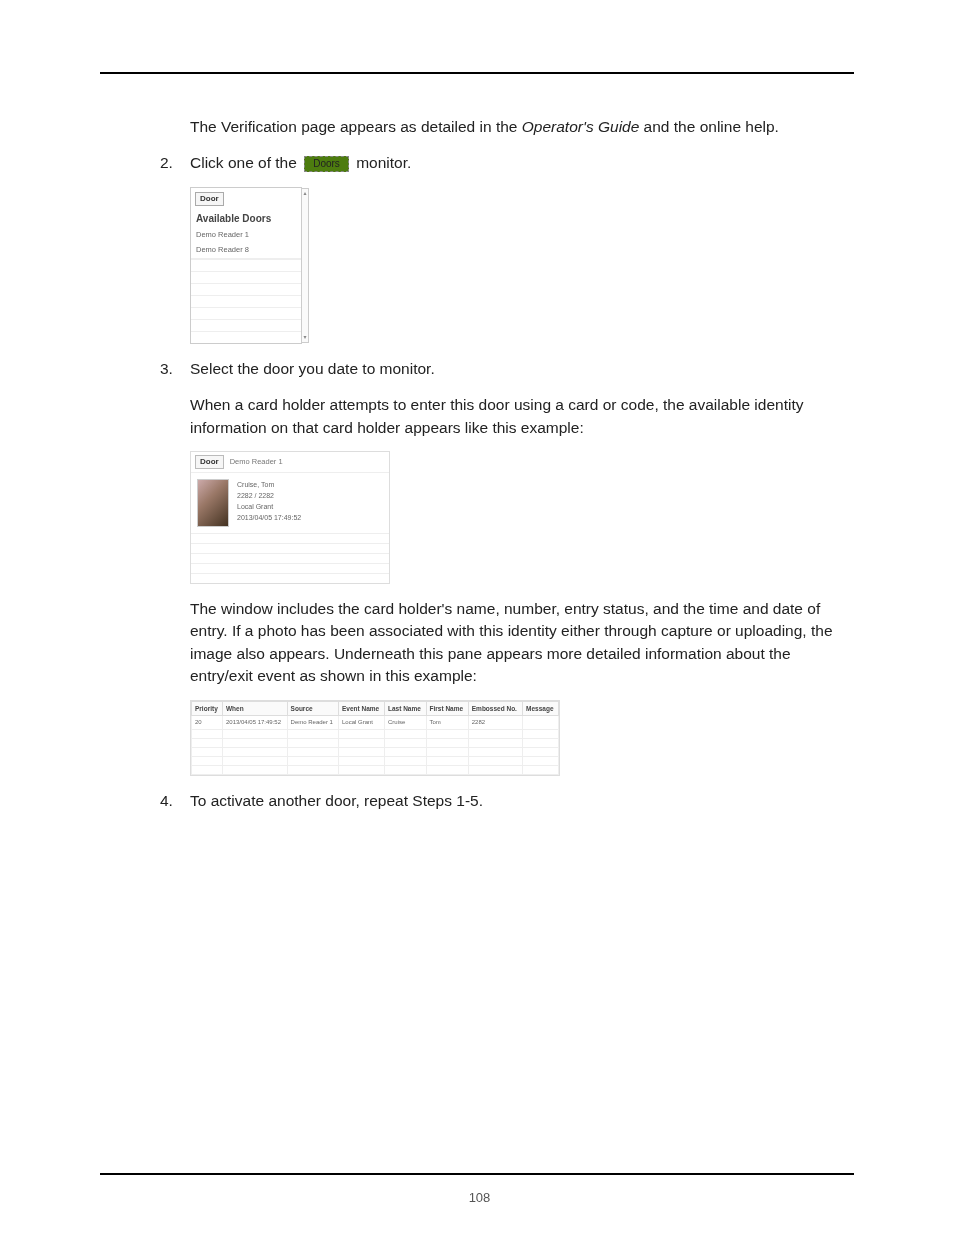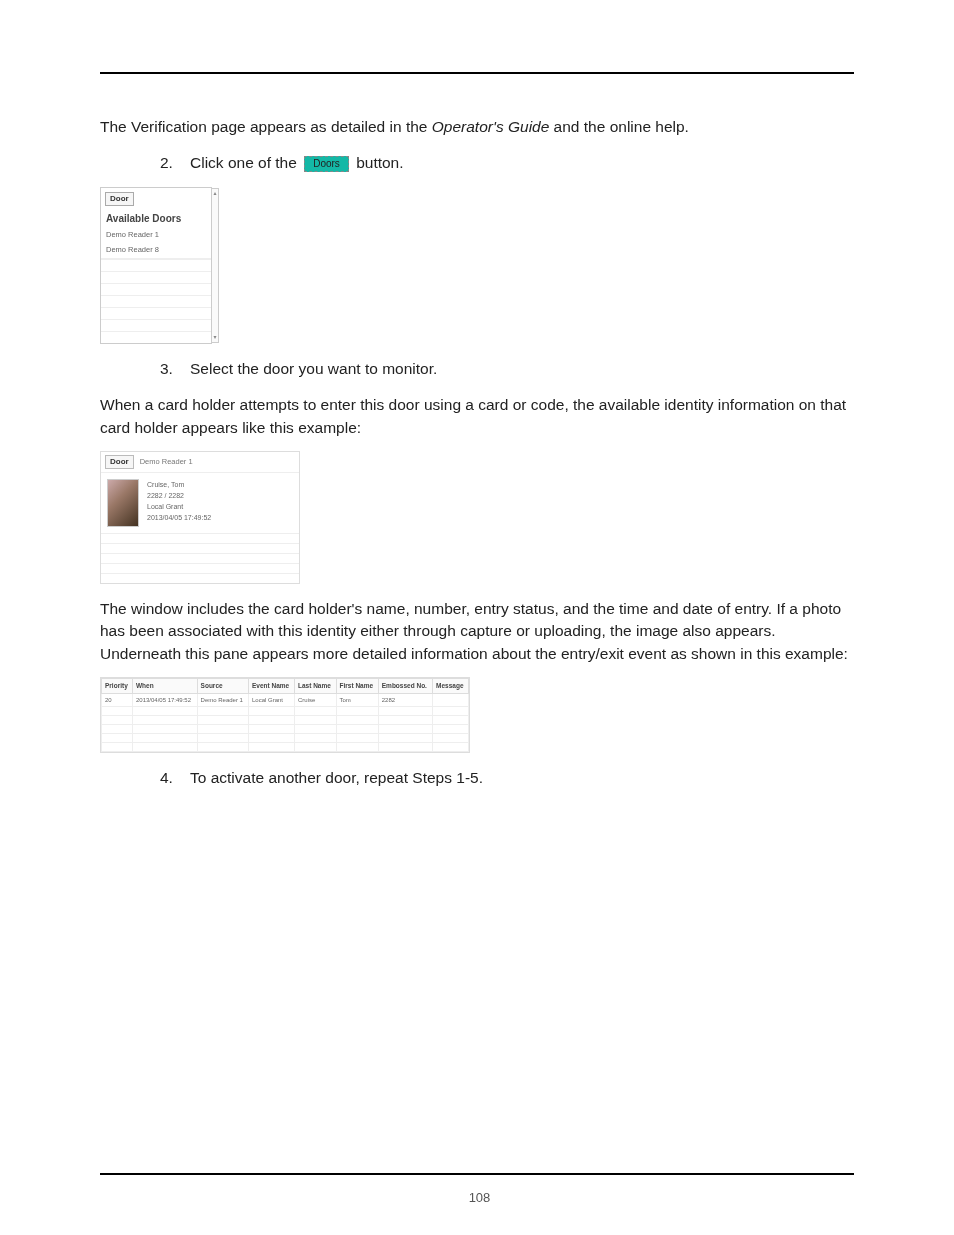--- a/index.html
+++ b/index.html
@@ -16,29 +16,29 @@
     position:absolute;
     left:100px; right:100px; top:72px; bottom:60px;
     border-top: 2px solid #000;
     border-bottom: 2px solid #000;
     padding-top: 28px;
   }
   .content {
     font-size: 15.5px;
     line-height: 1.45;
   }
-  .indent1 { }
+  .indent1 { margin-left: 90px; }
   .num-row { display:flex; margin-left:60px; margin-top:14px; }
   .num-row .num { width:30px; flex-shrink:0; }
   .num-row .txt { flex:1; }
   .para { margin-top:14px; }
   .inline-btn {
     display:inline-block;
     border:1px dashed #888;
-    background:#14b8a6;
+    background:#4d7c0f;
     font-size:10px;
     padding:2px 8px;
     line-height:1;
     vertical-align:middle;
     margin:0 3px;
   }
 
   
   .fig1 {
     margin-top:12px;
@@ -108,21 +108,21 @@
 <div class="page">
   <div class="content">
 
     <div class="indent1 para">
       <span>The Verification page appears as detailed in the <i>Operator's Guide</i> and the online help.</span>
     </div>
 
     <div class="num-row">
       <div class="num">2.</div>
       <div class="txt">
-        <span>Click one of the </span><span class="inline-btn">Doors</span><span> button.</span>
+        <span>Click one of the </span><span class="inline-btn">Doors</span><span> monitor.</span>
       </div>
     </div>
 
 
     <div class="indent1">
       <div class="fig1">
         <div><span class="doorbtn">Door</span></div>
         <div class="hdr">Available Doors</div>
         <div class="item">Demo Reader 1</div>
         <div class="item">Demo Reader 8</div>
@@ -138,21 +138,21 @@
         <div class="scroll">
             <span>▴</span>
             <span>▾</span>
           </div>
       </div>
     </div>
 
 
     <div class="num-row">
       <div class="num">3.</div>
-      <div class="txt">Select the door you want to monitor.</div>
+      <div class="txt">Select the door you date to monitor.</div>
     </div>
 
     <div class="indent1 para">When a card holder attempts to enter this door using a card or code, the available identity information on that card holder appears like this example:</div>
 
     <div class="indent1">
       <div class="fig2">
         <div class="top">
           <span class="btn">Door</span>
           <span class="lab">Demo Reader 1</span>
         </div>

